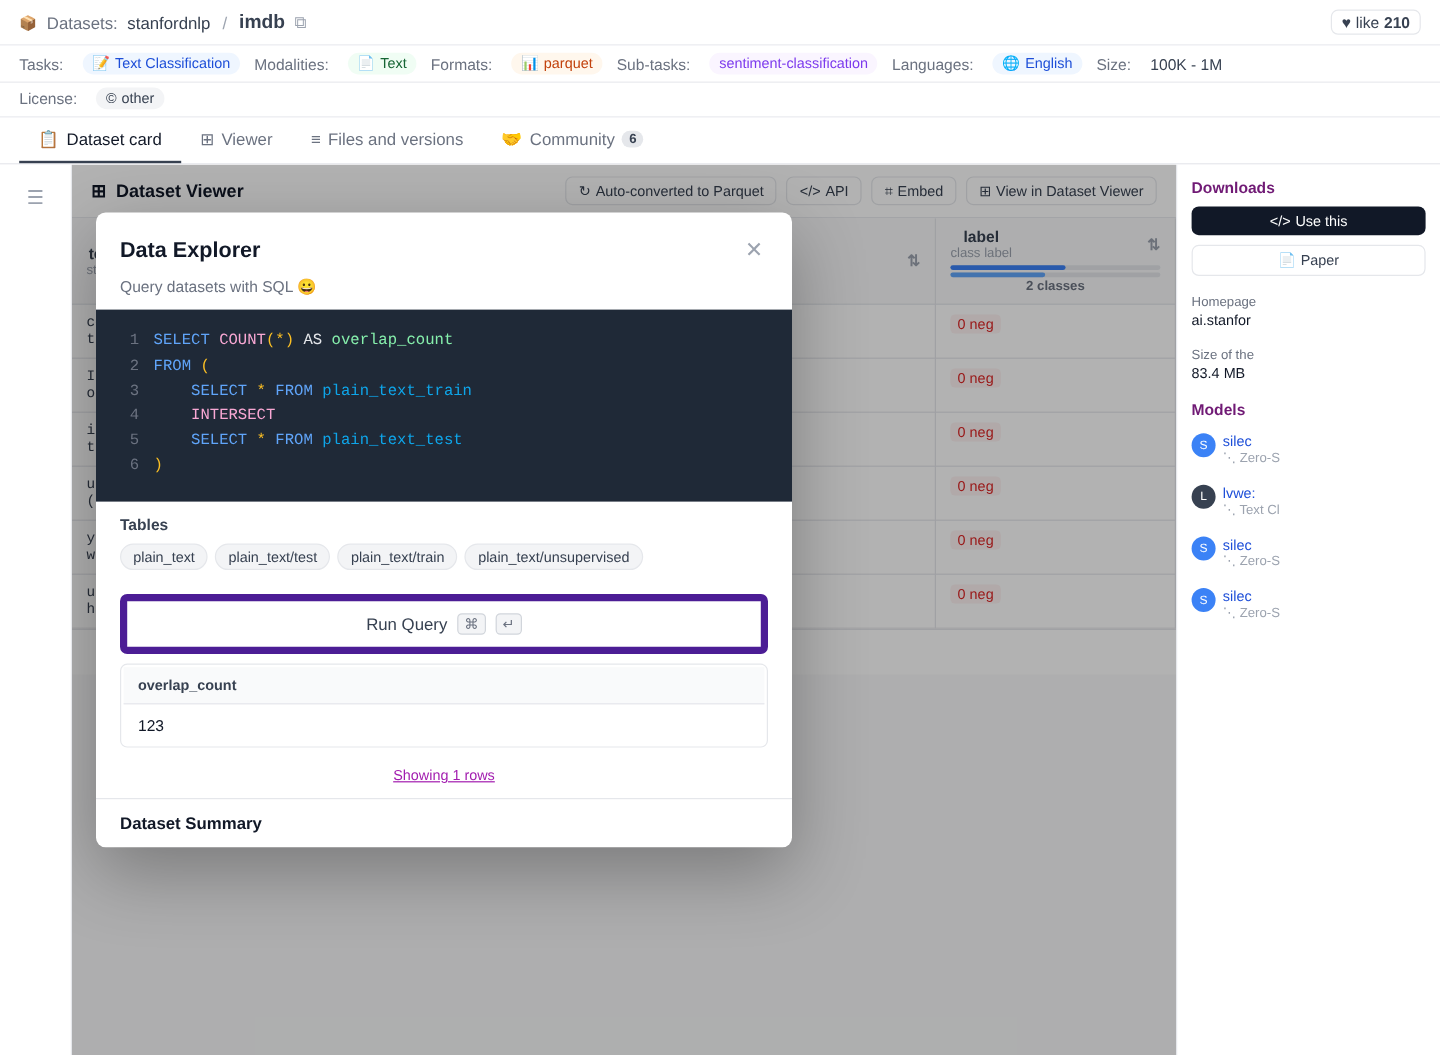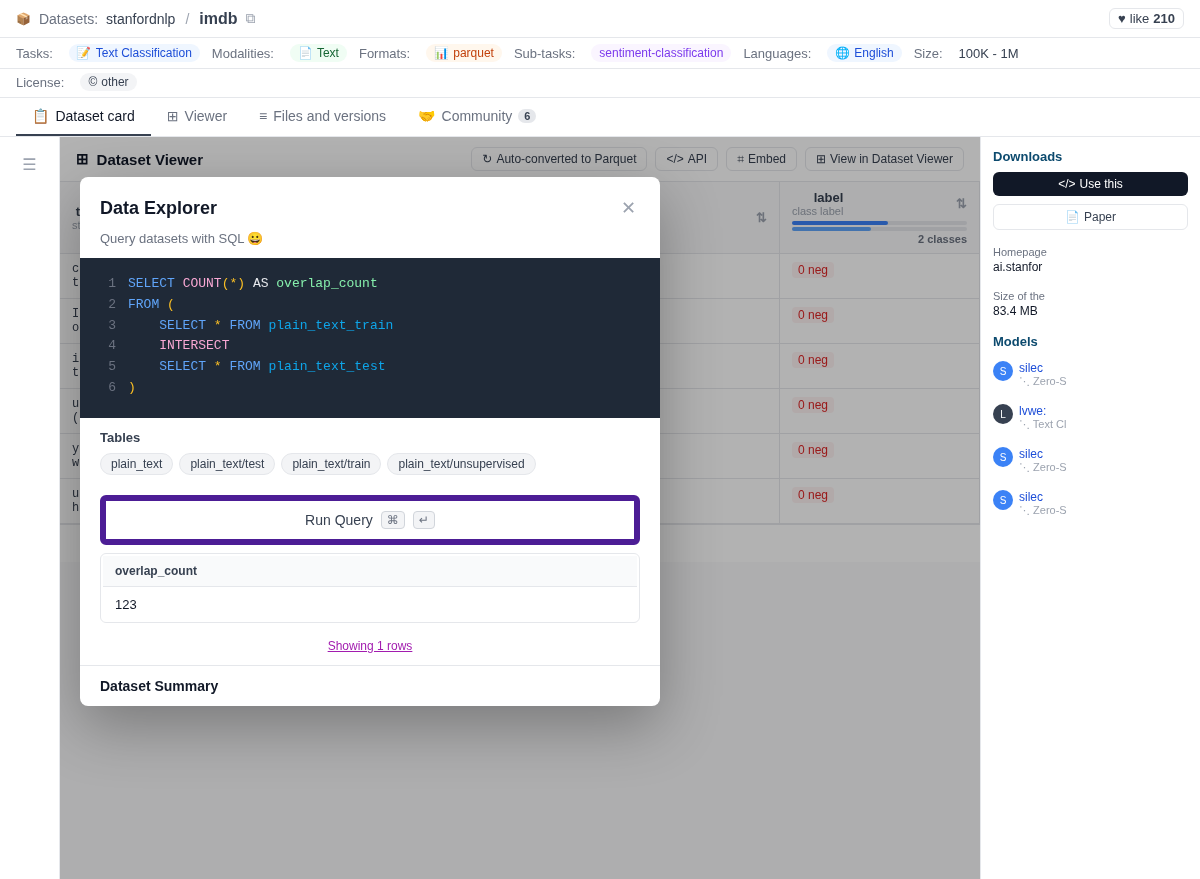--- a/index.html
+++ b/index.html
@@ -37,39 +37,39 @@
 
     .content-area { flex: 1; overflow: auto; padding: 0; position: relative; }
 
     .viewer-header { background: #fff; border-bottom: 1px solid #e5e7eb; padding: 10px 16px; display: flex; align-items: center; justify-content: space-between; }
     .viewer-title { display: flex; align-items: center; gap: 8px; font-size: 15px; font-weight: 600; color: #111827; }
     .viewer-actions { display: flex; align-items: center; gap: 8px; }
     .action-btn { display: flex; align-items: center; gap: 4px; border: 1px solid #e5e7eb; border-radius: 6px; padding: 4px 10px; cursor: pointer; color: #374151; font-size: 12px; background: #fff; }
 
     .data-table-container { padding: 0; background: #fff; }
     .data-table { width: 100%; border-collapse: collapse; font-size: 13px; }
-    .data-table th { background: #f9fafb; border-bottom: 1px solid #e5e7eb; border-right: 1px solid #e5e7eb; padding: 8px 12px; text-align: right; font-weight: 600; color: #374151; white-space: nowrap; }
+    .data-table th { background: #f9fafb; border-bottom: 1px solid #e5e7eb; border-right: 1px solid #e5e7eb; padding: 8px 12px; text-align: center; font-weight: 600; color: #374151; white-space: nowrap; }
     .data-table td { border-bottom: 1px solid #e5e7eb; border-right: 1px solid #e5e7eb; padding: 8px 12px; vertical-align: top; color: #374151; max-width: 280px; }
     .col-header { display: flex; align-items: center; justify-content: space-between; }
     .col-type { font-size: 11px; color: #9ca3af; font-weight: 400; }
     .progress-bar-container { margin-top: 4px; }
     .progress-bar { height: 4px; border-radius: 2px; background: #e5e7eb; margin-bottom: 2px; }
     .progress-bar-fill { height: 100%; border-radius: 2px; }
     .progress-blue { background: #3b82f6; width: 55%; }
     .progress-blue2 { background: #60a5fa; width: 45%; }
     .classes-count { font-size: 11px; color: #6b7280; }
     .neg-badge { background: #fef2f2; color: #dc2626; border-radius: 4px; padding: 1px 6px; font-size: 12px; }
     .table-footer { display: flex; align-items: center; justify-content: center; gap: 8px; padding: 8px 16px; border-top: 1px solid #e5e7eb; font-size: 13px; color: #374151; background: #fff; }
     .page-btn { cursor: pointer; padding: 2px 8px; border: 1px solid #e5e7eb; border-radius: 4px; background: #fff; }
     .page-num { padding: 2px 8px; }
     .page-ellipsis { color: #9ca3af; }
     .next-btn { display: flex; align-items: center; gap: 4px; cursor: pointer; color: #374151; }
 
     .right-panel { width: 220px; background: #fff; border-left: 1px solid #e5e7eb; padding: 12px; overflow-y: auto; font-size: 12px; }
-    .right-panel-title { font-weight: 600; font-size: 13px; color: #0c4a6e; margin-bottom: 8px; }
+    .right-panel-title { font-weight: 600; font-size: 13px; color: #701a75; margin-bottom: 8px; }
     .right-panel-section { margin-bottom: 16px; }
     .right-panel-label { color: #6b7280; margin-bottom: 2px; font-size: 11px; }
     .right-panel-value { color: #111827; font-size: 12px; font-weight: 500; }
     .model-item { display: flex; align-items: flex-start; gap: 6px; margin-bottom: 8px; padding: 4px 0; }
     .model-avatar { width: 20px; height: 20px; border-radius: 50%; display: flex; align-items: center; justify-content: center; font-size: 10px; color: #fff; flex-shrink: 0; }
     .model-avatar.blue { background: #3b82f6; }
     .model-avatar.dark { background: #374151; }
     .model-info { flex: 1; min-width: 0; }
     .model-name { font-size: 12px; color: #1d4ed8; font-weight: 500; white-space: nowrap; overflow: hidden; text-overflow: ellipsis; }
     .model-type { font-size: 11px; color: #9ca3af; }

